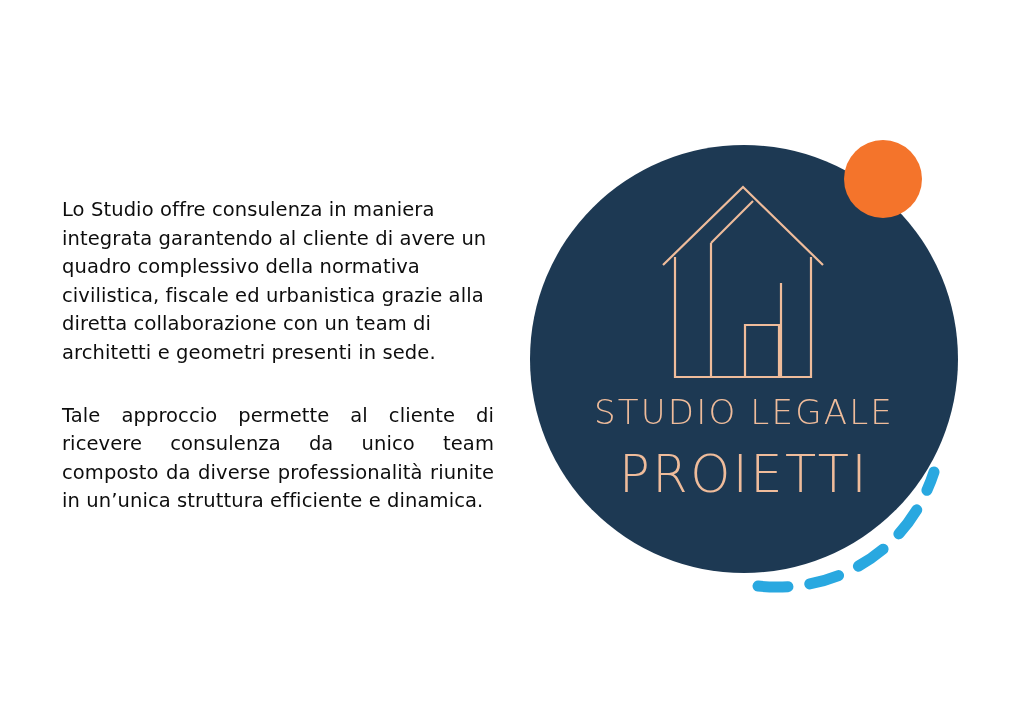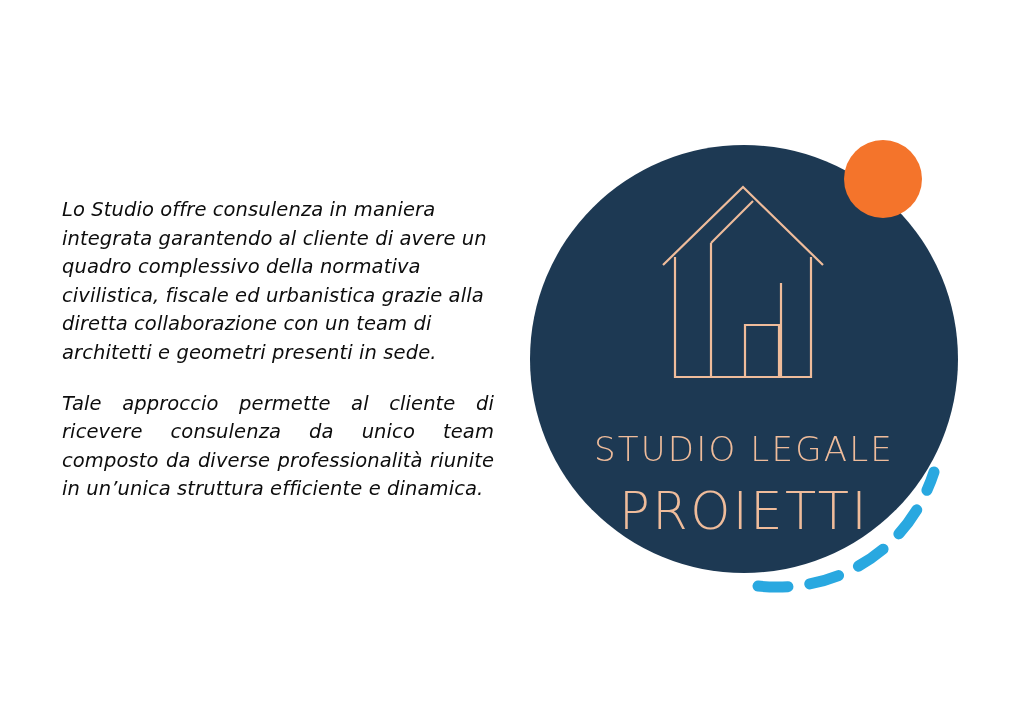--- a/index.html
+++ b/index.html
@@ -14,35 +14,34 @@
     overflow: hidden;
     font-family: "Liberation Sans", sans-serif;
   }
 
   
   .text-block {
     position: absolute;
     left: 62px;
     top: 196px;
     width: 432px;
-    font-style: italic;
   }
   .paragraph {
     font-family: "DejaVu Sans", sans-serif;
     font-size: 19.5px;
     line-height: 28.6px;
     color: #0d0d0d;
     margin: 0;
     letter-spacing: 0.1px;
   }
   .paragraph.justified {
     text-align: justify;
   }
   .paragraph + .paragraph {
-    margin-top: 22px;
+    margin-top: 34px;
   }
 
   
   .logo-area {
     position: absolute;
     left: 520px;
     top: 120px;
     width: 470px;
     height: 500px;
   }
@@ -78,21 +77,20 @@
     width: 448px;
     text-align: center;
     color: #efbc9b;
     font-family: "DejaVu Sans", sans-serif;
     font-weight: 300;
   }
   .logo-line1 {
     font-size: 34px;
     letter-spacing: 2.2px;
     line-height: 40px;
-    margin-top: 37px;
   }
   .logo-line2 {
     font-size: 51px;
     letter-spacing: 2.5px;
     line-height: 56px;
     margin-top: 15px;
   }
   .dashes-svg {
     position: absolute;
     left: 218px;

